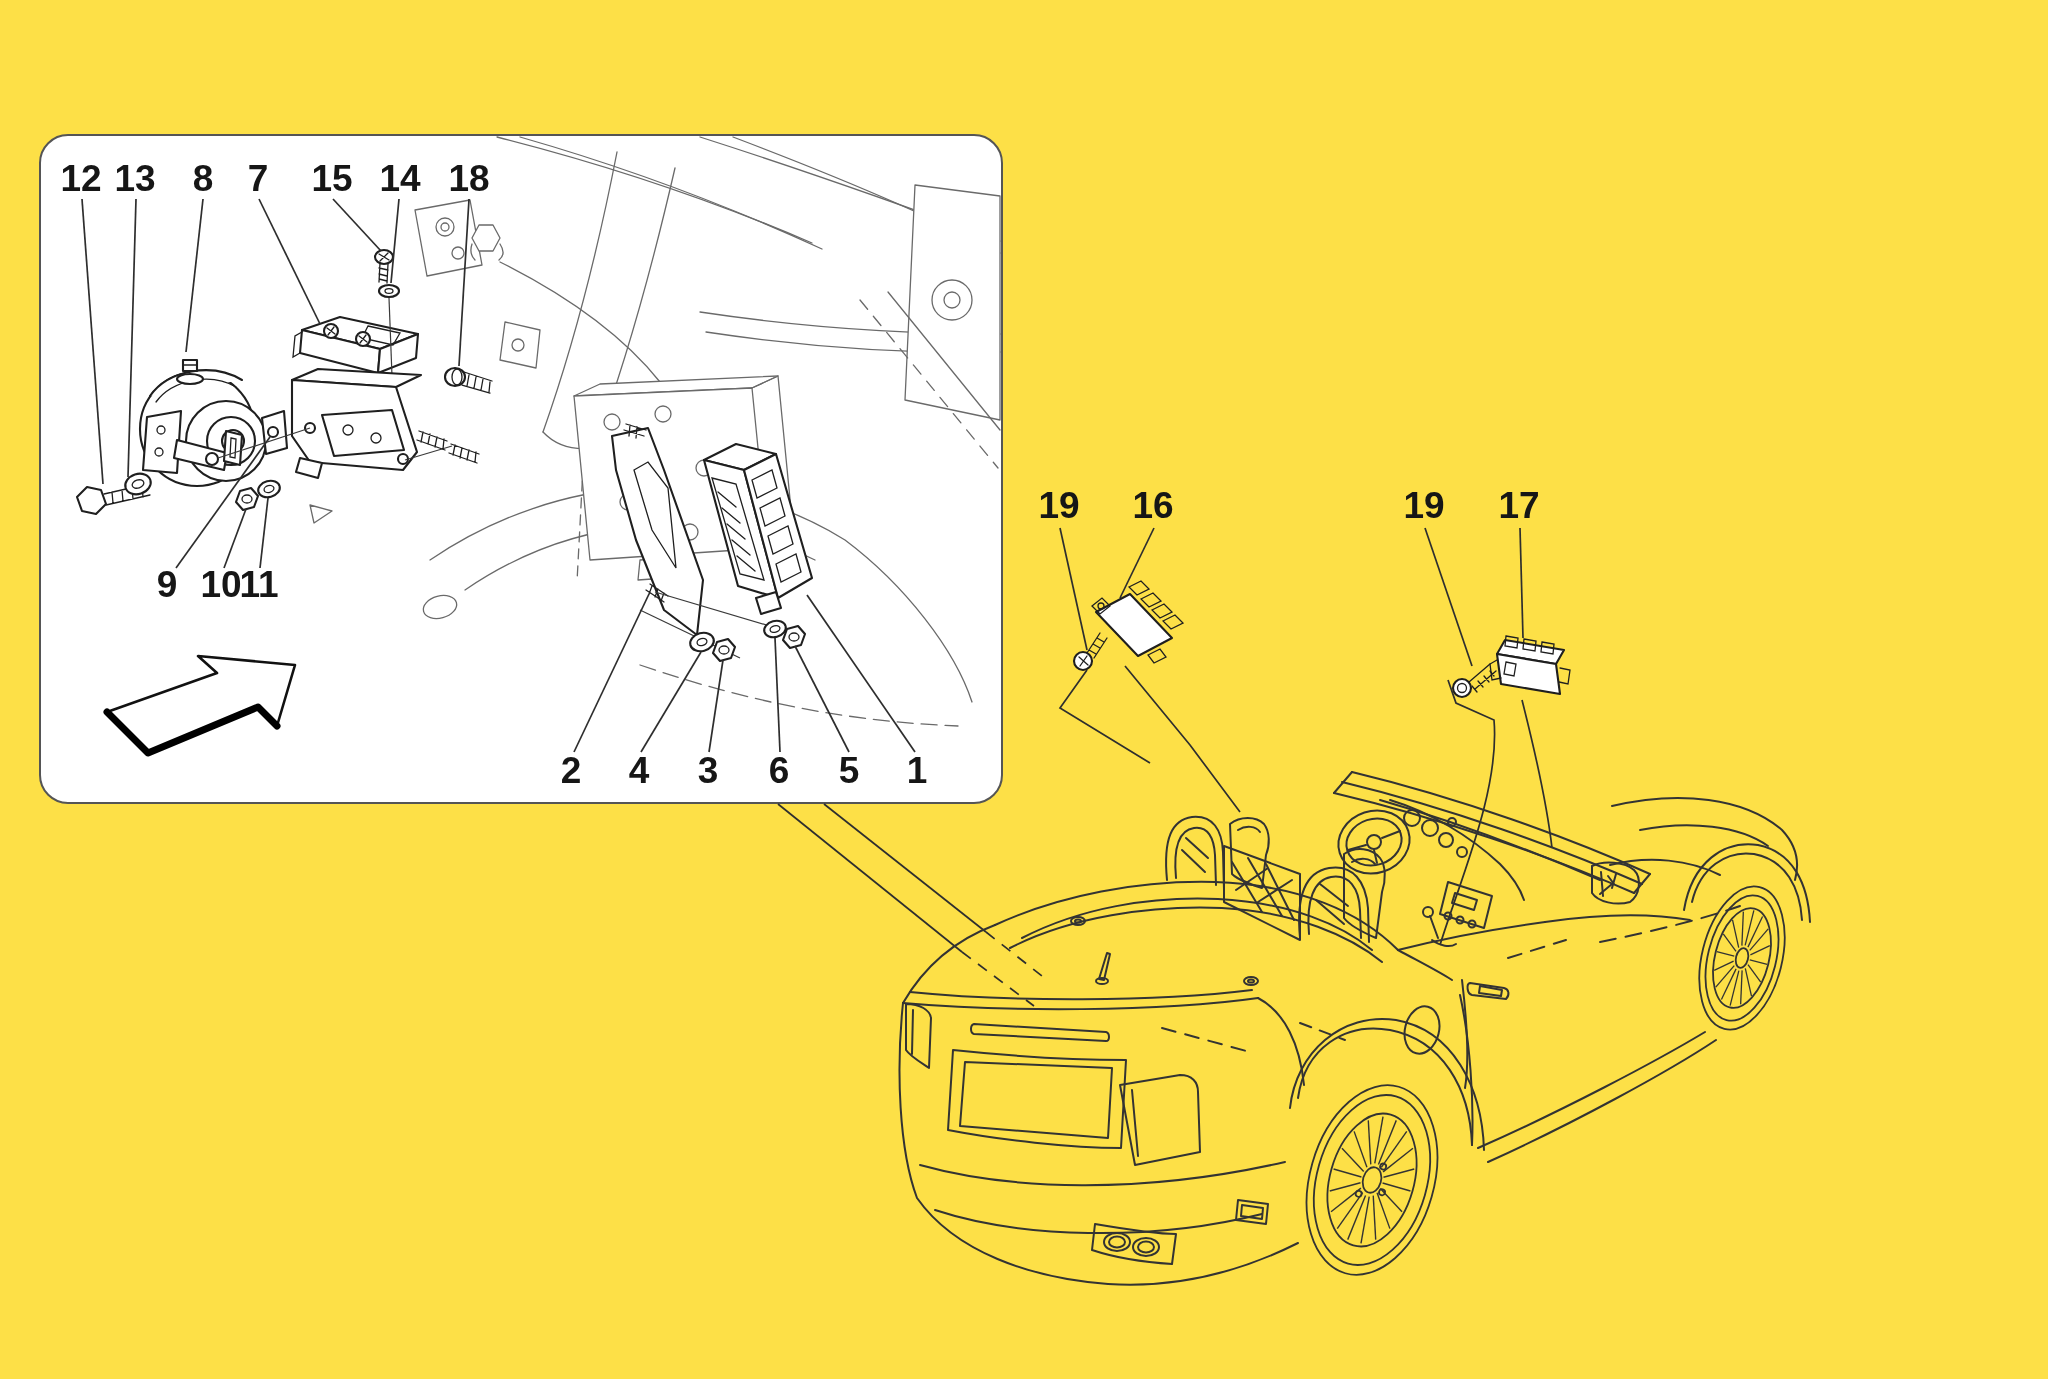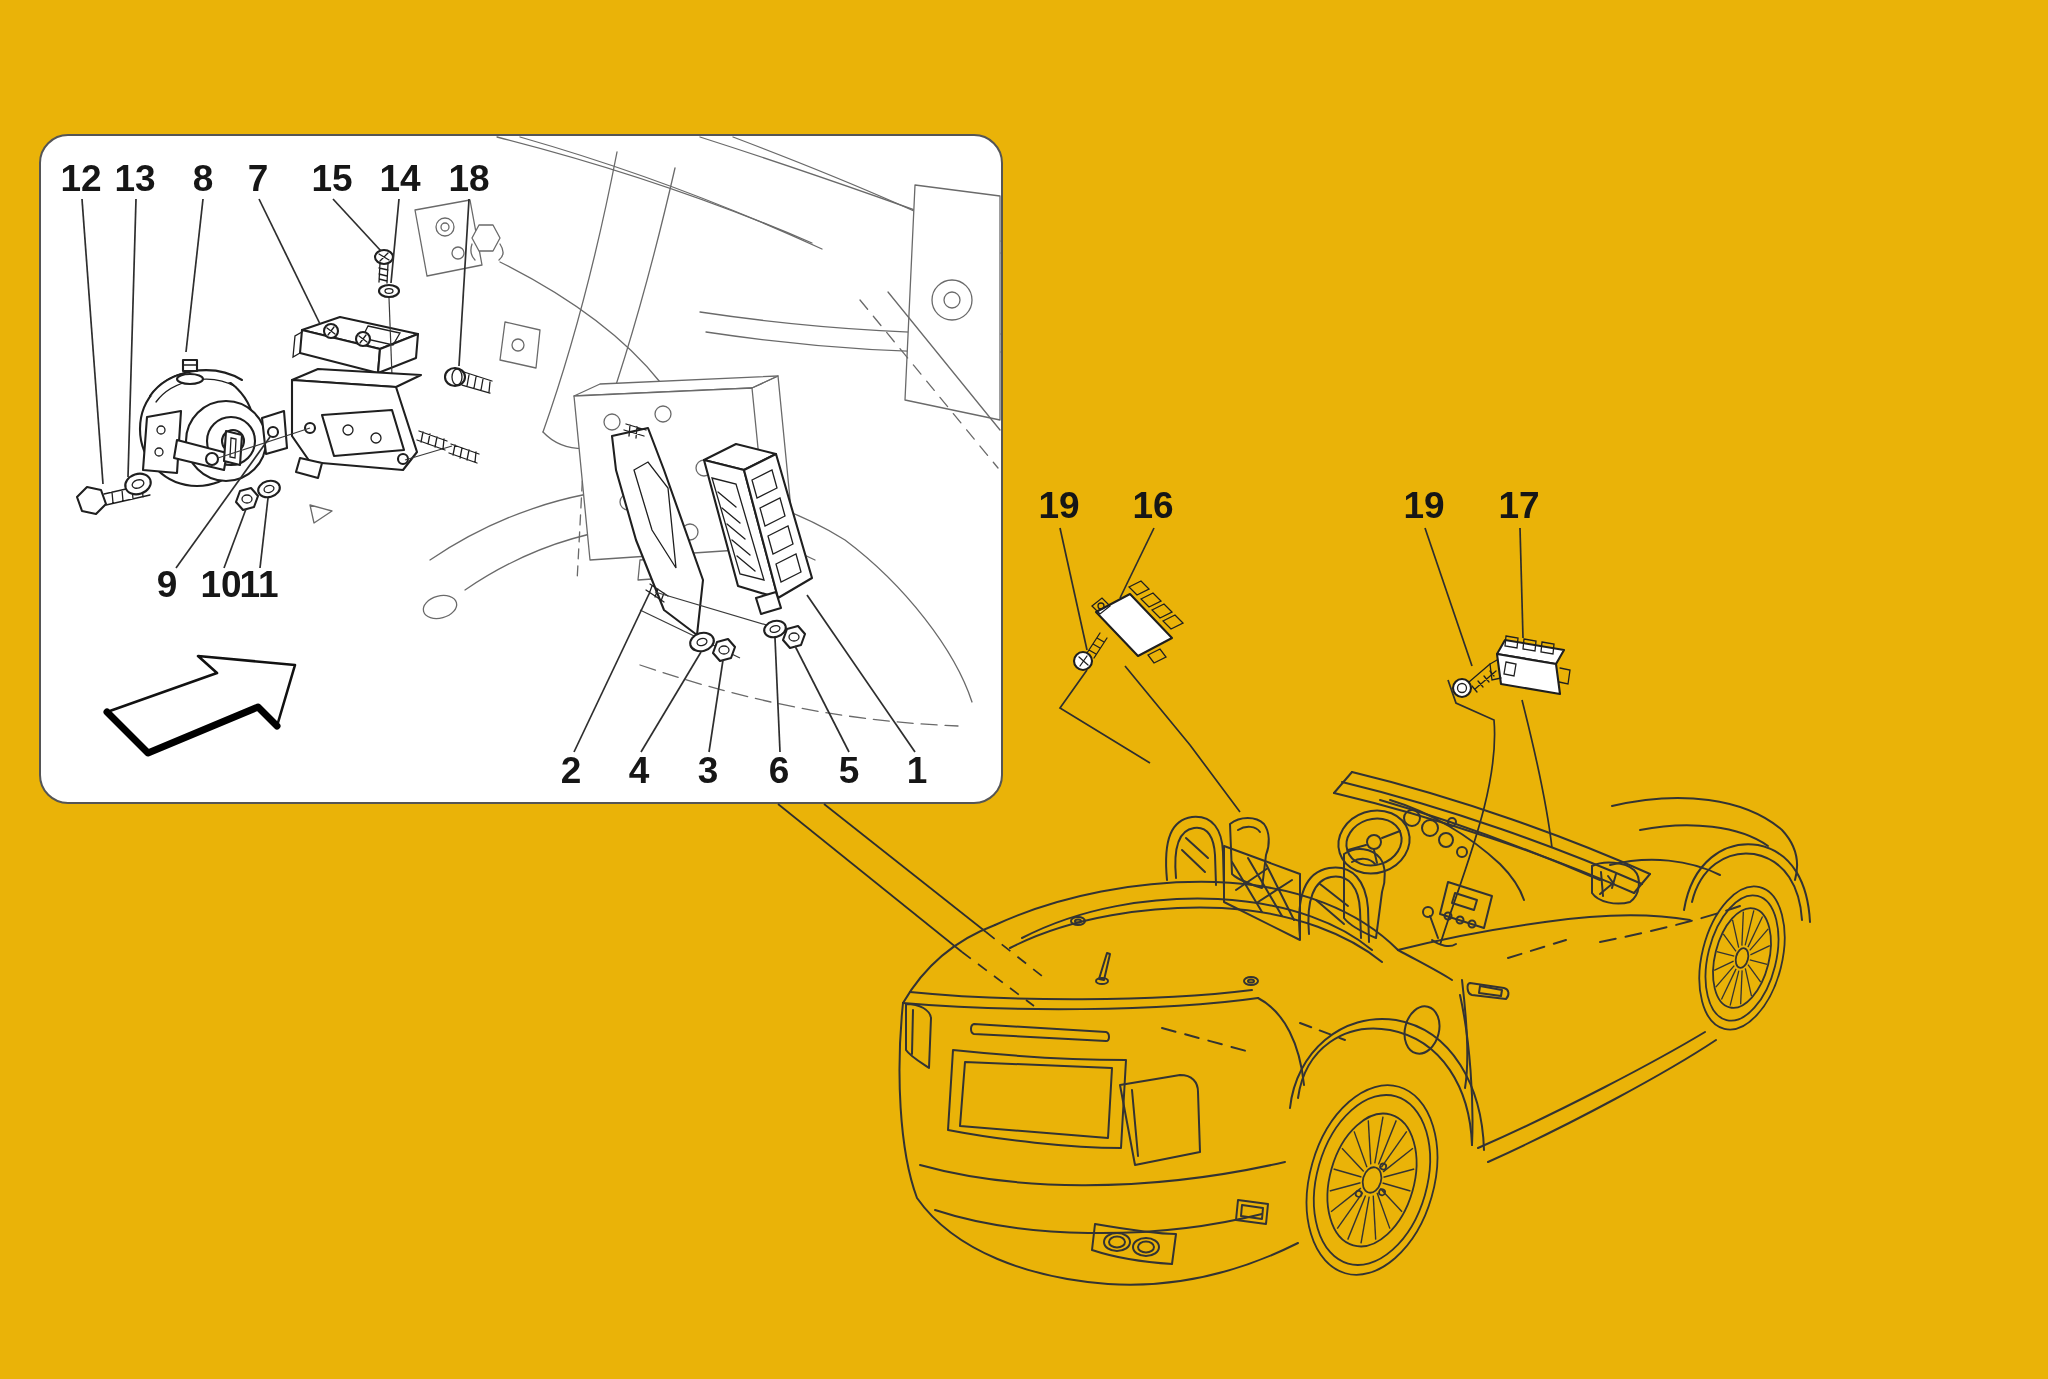--- a/index.html
+++ b/index.html
@@ -1,16 +1,16 @@
 <!DOCTYPE html>
 <html><head>
 <meta charset="utf-8">
 <style>
   html,body{margin:0;padding:0;background:#ffffff;}
-  .canvas{position:relative;width:2048px;height:1379px;background:#eab308;overflow:hidden;
+  .canvas{position:relative;width:2048px;height:1379px;background:#fde047;overflow:hidden;
           font-family:"Liberation Sans", sans-serif;}
   svg{position:absolute;left:0;top:0;}
   .part-label{font-family:"Liberation Sans", sans-serif;font-size:37px;font-weight:bold;
               fill:#161616;text-anchor:middle;}
   .ln{stroke:#2e2e2e;stroke-width:1.7;fill:none;}
   .part{stroke:#1f1f1f;stroke-width:2.1;fill:#ffffff;stroke-linejoin:round;stroke-linecap:round;}
   .partthin{stroke:#1f1f1f;stroke-width:1.3;fill:none;stroke-linecap:round;}
   .bg{stroke:#6a6a6a;stroke-width:1.3;fill:none;stroke-linecap:round;stroke-linejoin:round;}
   .bgf{stroke:#6a6a6a;stroke-width:1.3;fill:#ffffff;stroke-linejoin:round;}
   .car{stroke:#333333;stroke-width:2;fill:none;stroke-linecap:round;stroke-linejoin:round;}

